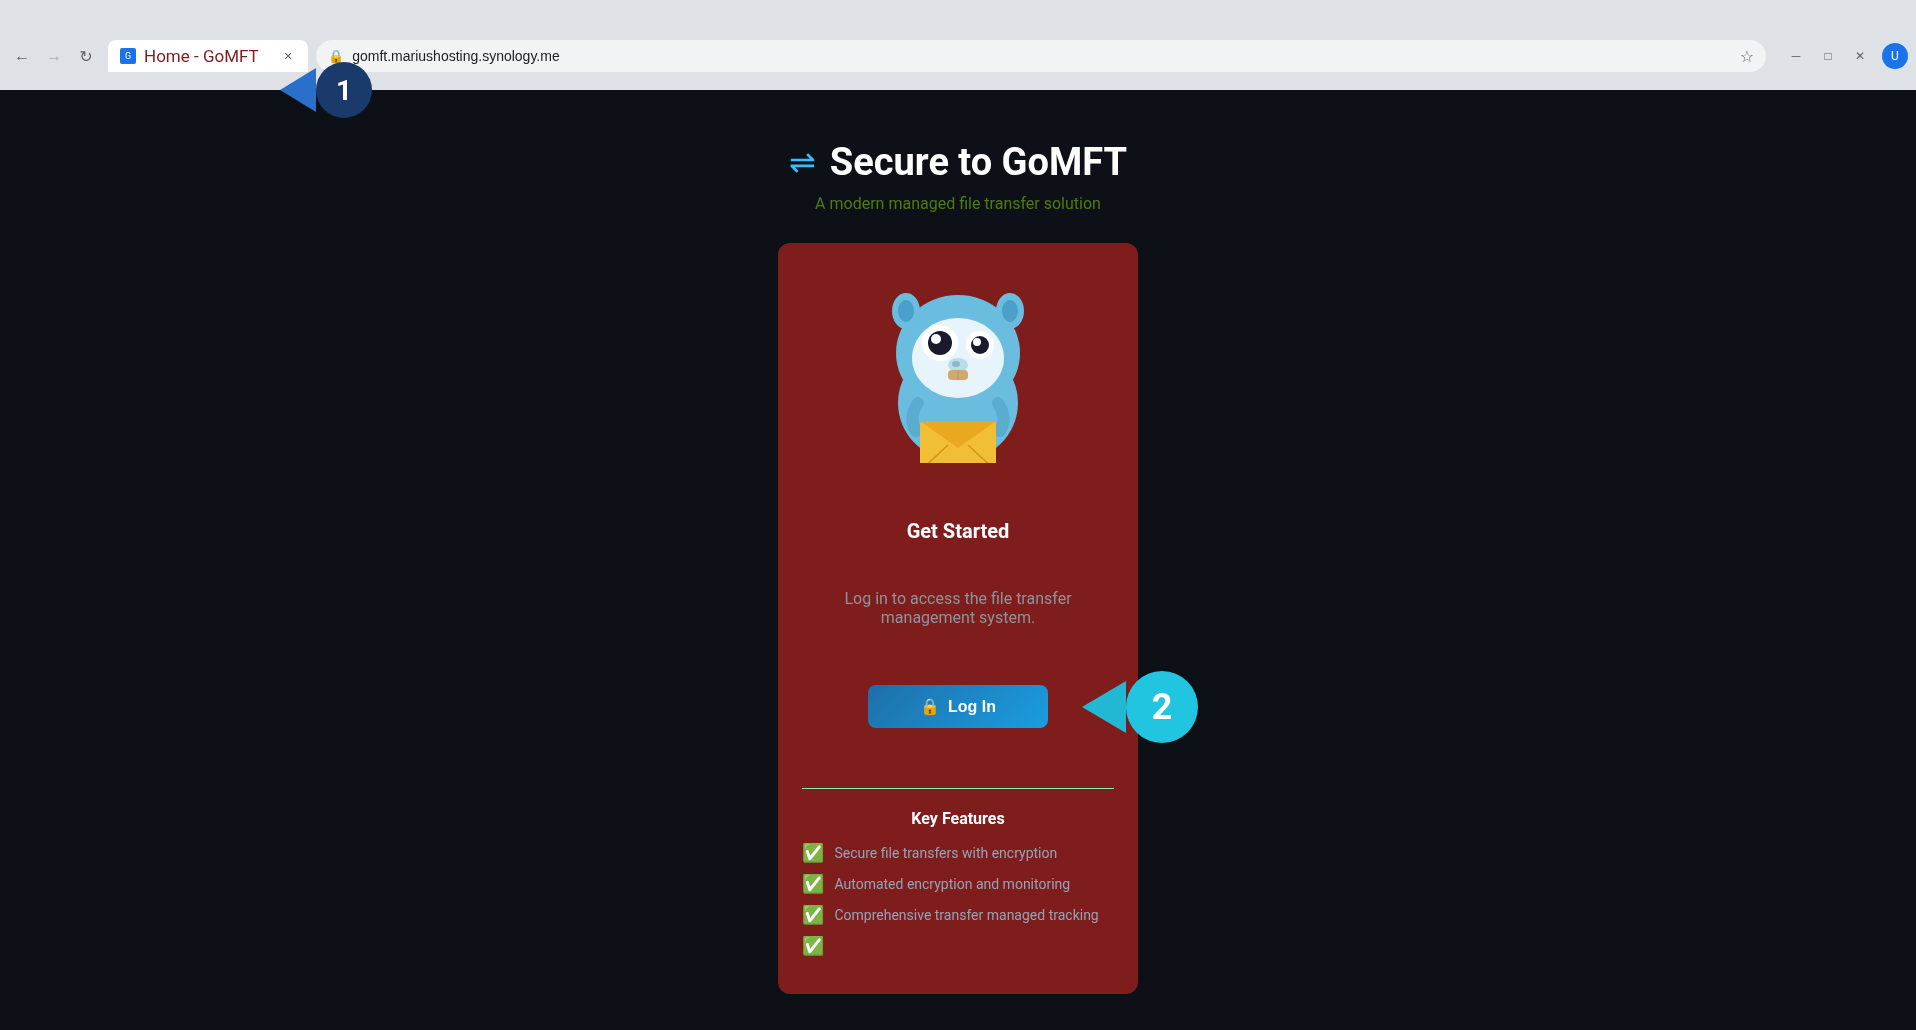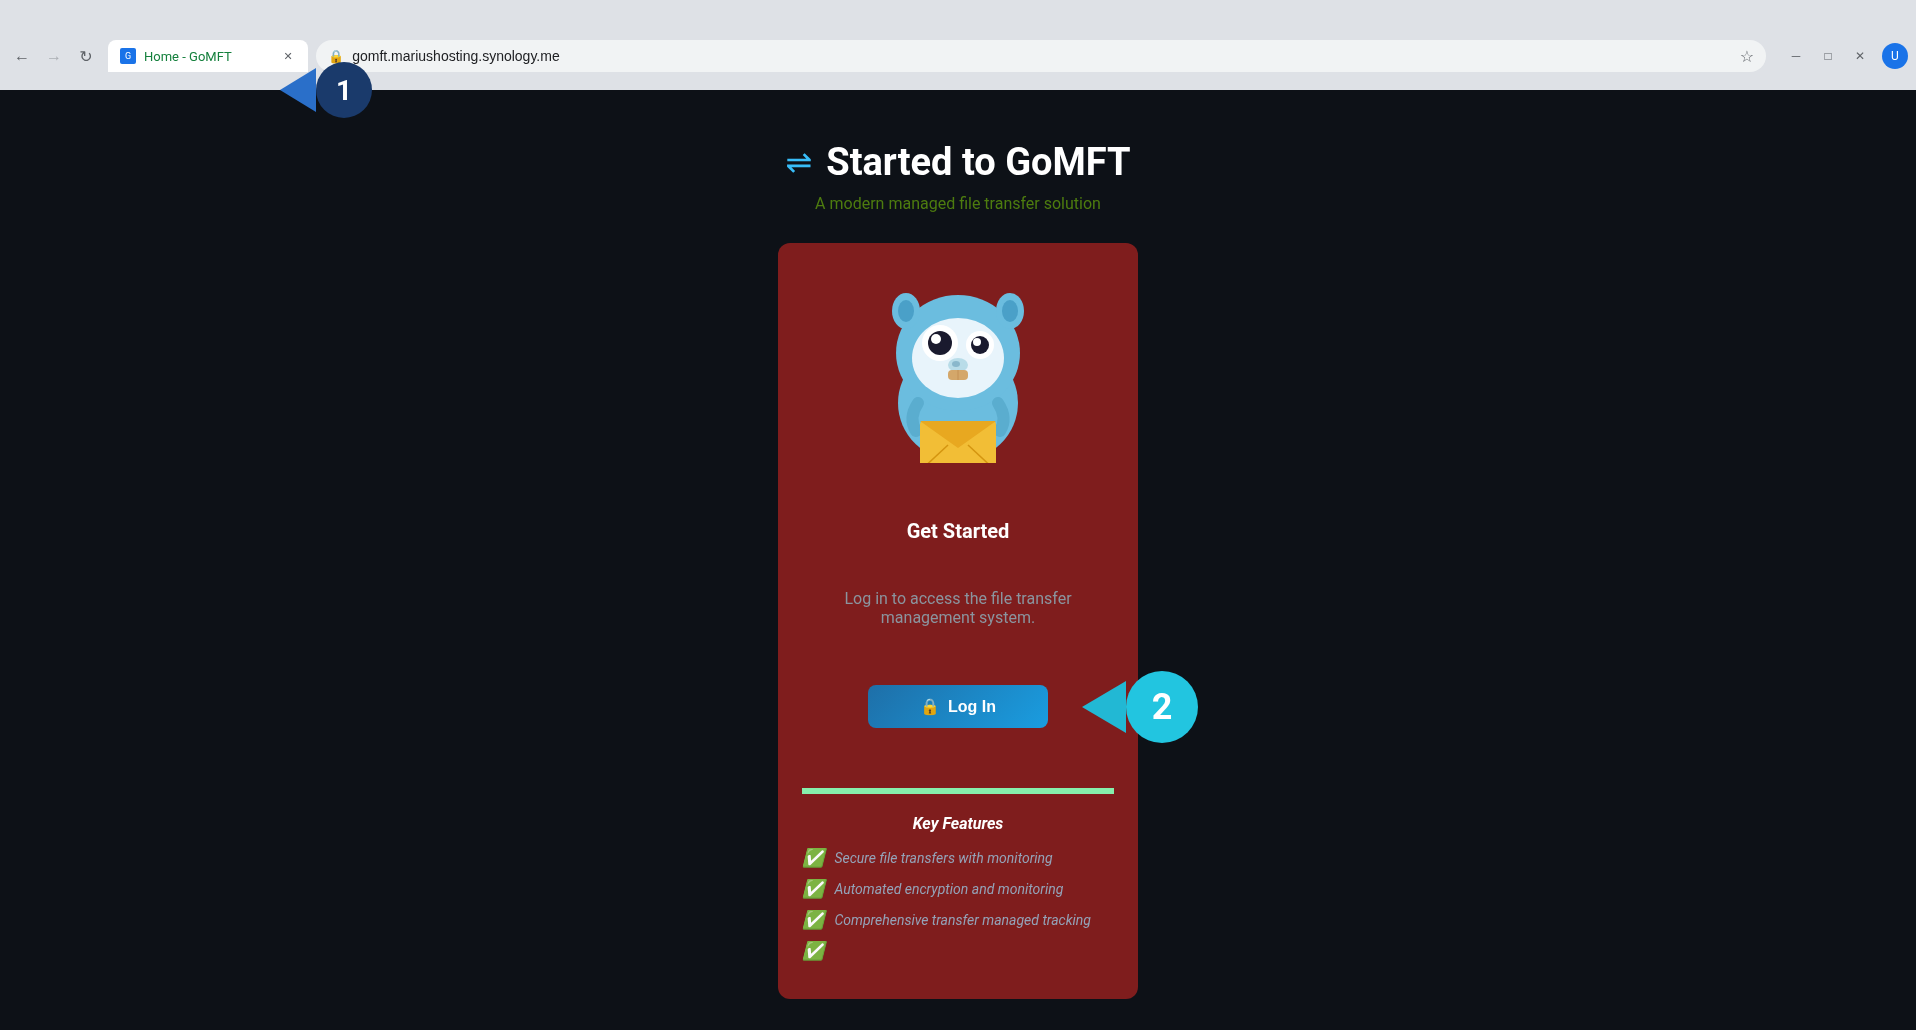--- a/index.html
+++ b/index.html
@@ -54,22 +54,22 @@
       background: #1a73e8;
       border-radius: 2px;
       display: flex;
       align-items: center;
       justify-content: center;
       color: white;
       font-size: 9px;
     }
 
     .tab-title {
-      font-size: 13px;
-      color: #15803d;
+      font-size: 17px;
+      color: #7f1d1d;
       flex: 1;
       white-space: nowrap;
       overflow: hidden;
       text-overflow: ellipsis;
     }
 
     .tab-close {
       width: 16px;
       height: 16px;
       border-radius: 50%;
@@ -295,24 +295,23 @@
       display: flex;
       align-items: center;
       justify-content: center;
       font-size: 36px;
       font-weight: bold;
     }
 
     
     .key-features {
       width: 100%;
-      border-top: 6px solid #86efac;
+      border-top: 1px solid #86efac;
       margin-top: 24px;
       padding-top: 20px;
-      font-style: italic;
     }
 
     .key-features-title {
       font-size: 16px;
       font-weight: 700;
       color: #ffffff;
       text-align: center;
       margin-bottom: 14px;
     }
 
@@ -388,21 +387,21 @@
       </div>
     </div>
   </div>
 </div>
 
 <div class="page-content">
 
   <div class="page-header">
     <div class="header-title-row">
       <span class="transfer-icon">⇌</span>
-      <h1 class="page-title">Started to GoMFT</h1>
+      <h1 class="page-title">Secure to GoMFT</h1>
     </div>
     <p class="page-subtitle">A modern managed file transfer solution</p>
   </div>
 
   <div class="main-card">
 
     <div class="mascot-container">
       <svg class="gopher-svg" viewBox="0 0 180 190" xmlns="http://www.w3.org/2000/svg">
 
         <ellipse cx="90" cy="130" rx="60" ry="58" fill="#6bbddf"></ellipse>
@@ -459,21 +458,21 @@
           <span>2</span>
         </div>
       </div>
     </div>
 
     <div class="key-features">
       <h3 class="key-features-title">Key Features</h3>
 
       <div class="feature-item">
         <span class="feature-check">✅</span>
-        <span class="feature-text">Secure file transfers with monitoring</span>
+        <span class="feature-text">Secure file transfers with encryption</span>
       </div>
       <div class="feature-item">
         <span class="feature-check">✅</span>
         <span class="feature-text">Automated encryption and monitoring</span>
       </div>
       <div class="feature-item">
         <span class="feature-check">✅</span>
         <span class="feature-text">Comprehensive transfer managed tracking</span>
       </div>
       <div class="feature-item">

